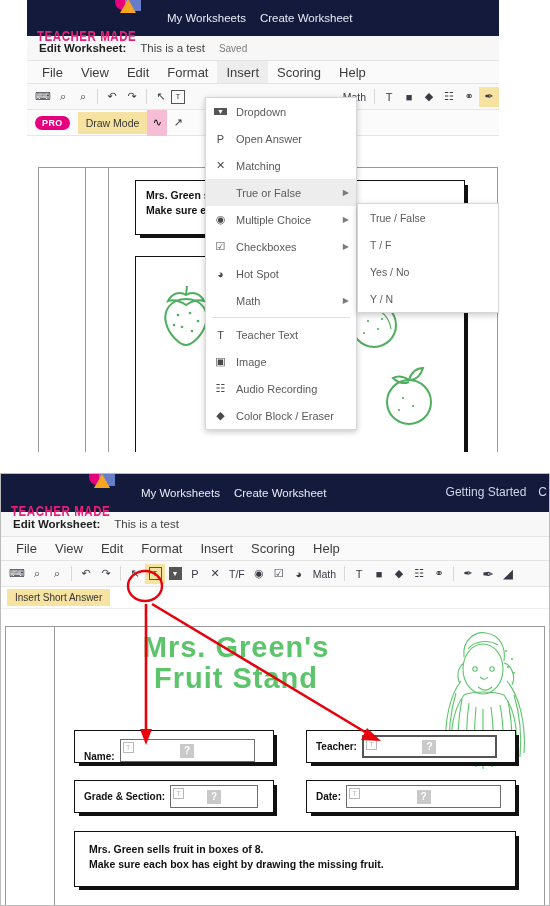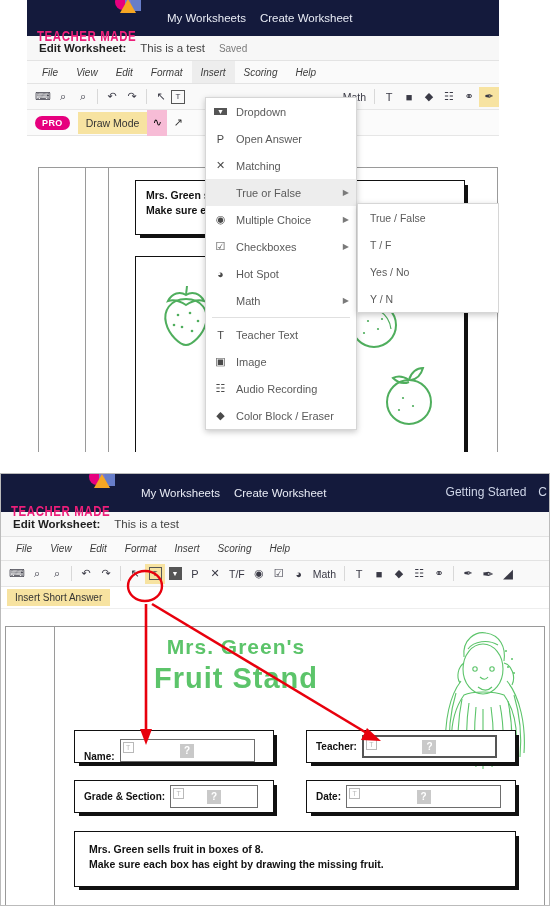--- a/index.html
+++ b/index.html
@@ -32,22 +32,22 @@
   .nav-right a{ color:#cfd6e8; font-size:12px; text-decoration:none; white-space:nowrap; }
 
   .ws-bar{ background:#f7f7f7; border-bottom:1px solid #e3e3e3; height:25px;
            display:flex; align-items:center; padding-left:12px; gap:14px; }
   .ws-label{ font-weight:bold; font-size:11.5px; color:#1e1e1e; }
   .ws-title{ font-size:11.5px; color:#444; }
   .ws-saved{ font-size:10px; color:#7b7b7b; }
 
   .menubar{ background:#fafafa; border-bottom:1px solid #e3e3e3; height:23px;
             display:flex; align-items:stretch; padding-left:6px; }
-  .menu-item{ font-size:10px; color:#3c3c3c; padding:0 9px; display:flex;
-              align-items:center; cursor:default;font-style:italic; }
+  .menu-item{ font-size:13px; color:#3c3c3c; padding:0 9px; display:flex;
+              align-items:center; cursor:default; }
   .menu-item.active{ background:#ededed; }
 
   .toolbar{ background:#f9f9f9; border-bottom:1px solid #e6e6e6; height:26px;
             display:flex; align-items:center; padding-left:6px; gap:0px; }
   .tb{ width:20px; height:20px; display:flex; align-items:center; justify-content:center;
        font-size:11px; color:#3a3a46; }
   .tb.wide{ width:auto; padding:0 4px; font-size:10.5px; }
   .tb.hl{ background:#f7e3a1; }
   .sep{ width:1px; height:15px; background:#d8d8d8; margin:0 4px; }
 
@@ -384,21 +384,21 @@
 
     <div class="tipbar">
       <span class="tooltip">Insert Short Answer</span>
     </div>
 
     <div class="canvas" style="left:0; top:152px; width:548px; height:281px;">
       <div class="page" style="left:4px; top:0px; width:540px; height:285px;">
         <div style="position:absolute;left:48px;top:0;width:1px;height:285px;background:#9a9a9a;"></div>
 
         <div style="position:absolute;left:0;top:5px;width:460px;">
-          <div class="title-line" style="font-size:21px;line-height:30px;">Mrs. Green's</div>
+          <div class="title-line" style="font-size:29px;line-height:30px;">Mrs. Green's</div>
           <div class="title-line" style="font-size:29px;line-height:32px;">Fruit Stand</div>
         </div>
 
         <svg style="position:absolute;right:6px;top:2px;" width="110" height="150" viewBox="0 0 110 150">
           <g fill="none" stroke="#5cc46a" stroke-width="1.1">
             <ellipse cx="55" cy="40" rx="20" ry="25"></ellipse>
             <path d="M36 28 C34 10 48 2 58 4 C72 6 78 18 76 32"></path>
             <path d="M40 20 C46 12 60 10 70 16"></path>
             <path d="M36 34 C30 38 28 48 32 54"></path>
             <path d="M76 34 C84 36 88 48 84 56"></path>

